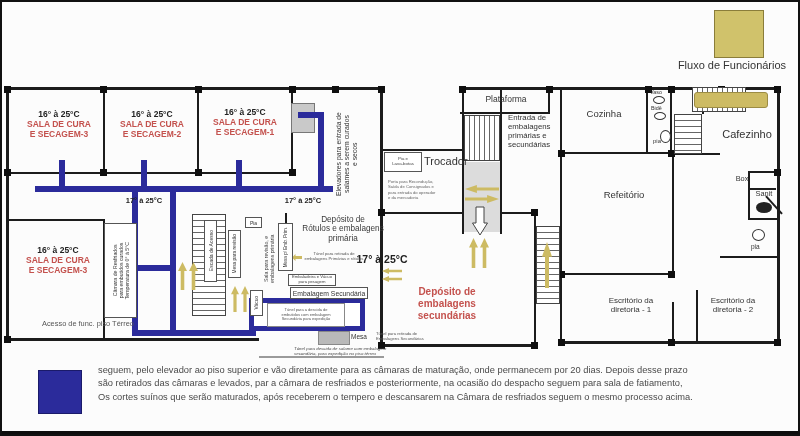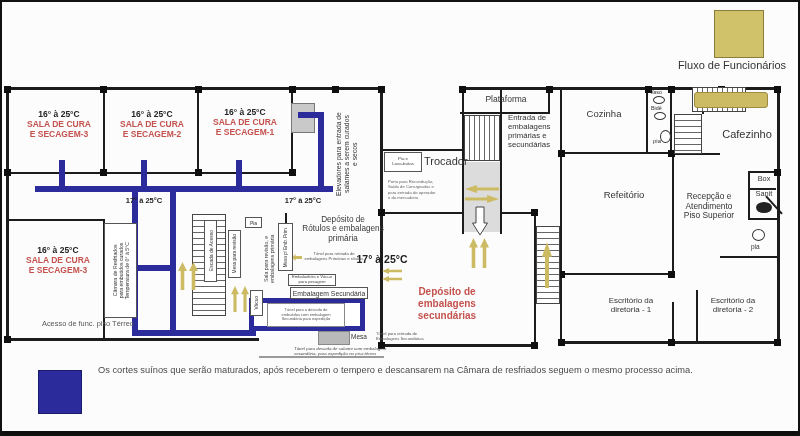--- a/index.html
+++ b/index.html
@@ -242,32 +242,31 @@
 secundárias</div>
   <div class="lbl ctr" style="left:572px;top:107px;width:60px;font-size:9.5px;color:#333;">Cozinha</div>
   <div class="lbl" style="left:648px;top:87px;width:20px;font-size:5.4px;color:#333;">Vaso</div>
   <div class="oval" style="left:651px;top:94px;width:12px;height:8px;"></div>
   <div class="lbl" style="left:649px;top:103px;width:20px;font-size:5.4px;color:#333;">Bidê</div>
   <div class="oval" style="left:652px;top:110px;width:12px;height:8px;"></div>
   <div class="lbl" style="left:651px;top:136px;width:18px;font-size:6px;color:#333;">pia</div>
   <div class="oval" style="left:658px;top:128px;width:11px;height:13px;"></div>
   <div class="lbl ctr" style="left:716px;top:126px;width:58px;font-size:11px;color:#333;">Cafezinho</div>
   <div class="lbl ctr" style="left:590px;top:188px;width:64px;font-size:9.5px;color:#333;">Refeitório</div>
-  <div class="lbl pre ctr" style="left:674px;top:190px;width:66px;font-size:8.4px;color:#333;">Recepção e
-Atendimento
-Piso Superior</div>
-  <div class="lbl ctr" style="left:750px;top:173px;width:24px;font-size:7.4px;color:#333;">Box</div>
+  <div class="lbl ctr" style="left:728px;top:173px;width:24px;font-size:7.4px;color:#333;">Box</div>
   <div class="lbl ctr" style="left:749px;top:188px;width:26px;font-size:7.4px;color:#333;">Sanit</div>
   <div class="abs" style="left:754px;top:200px;width:16px;height:11px;background:#222;border-radius:50%;"></div>
   <div class="oval" style="left:750px;top:227px;width:13px;height:12px;"></div>
   <div class="lbl" style="left:749px;top:241px;width:20px;font-size:6.5px;color:#333;">pia</div>
   <div class="lbl pre ctr" style="left:598px;top:294px;width:62px;font-size:8px;color:#333;">Escritório da
 diretoria - 1</div>
   <div class="lbl pre ctr" style="left:700px;top:294px;width:62px;font-size:8px;color:#333;">Escritório da
 diretoria - 2</div>
 
   <div class="abs" style="left:36px;top:368px;width:42px;height:42px;background:#2b2b9b;border:1px solid #1a1a6a;"></div>
   <div class="para">
+    <div>seguem, pelo elevador ao piso superior e vão diretamente para as câmaras de maturação, onde permanecem por 20 dias. Depois desse prazo</div>
+    <div>são retirados das câmaras e levados, par a câmara de resfriados e posteriormente, na ocasião do despacho seguem para sala de fatiamento,</div>
     <div>Os cortes suínos que serão maturados, após receberem o tempero e descansarem na Câmara de resfriados seguem o mesmo processo acima.</div>
   </div>
   <div class="abs" style="left:0;top:429px;width:800px;height:7px;background:#0d0d0d;"></div>
 
 </div>
 
 </body></html>

